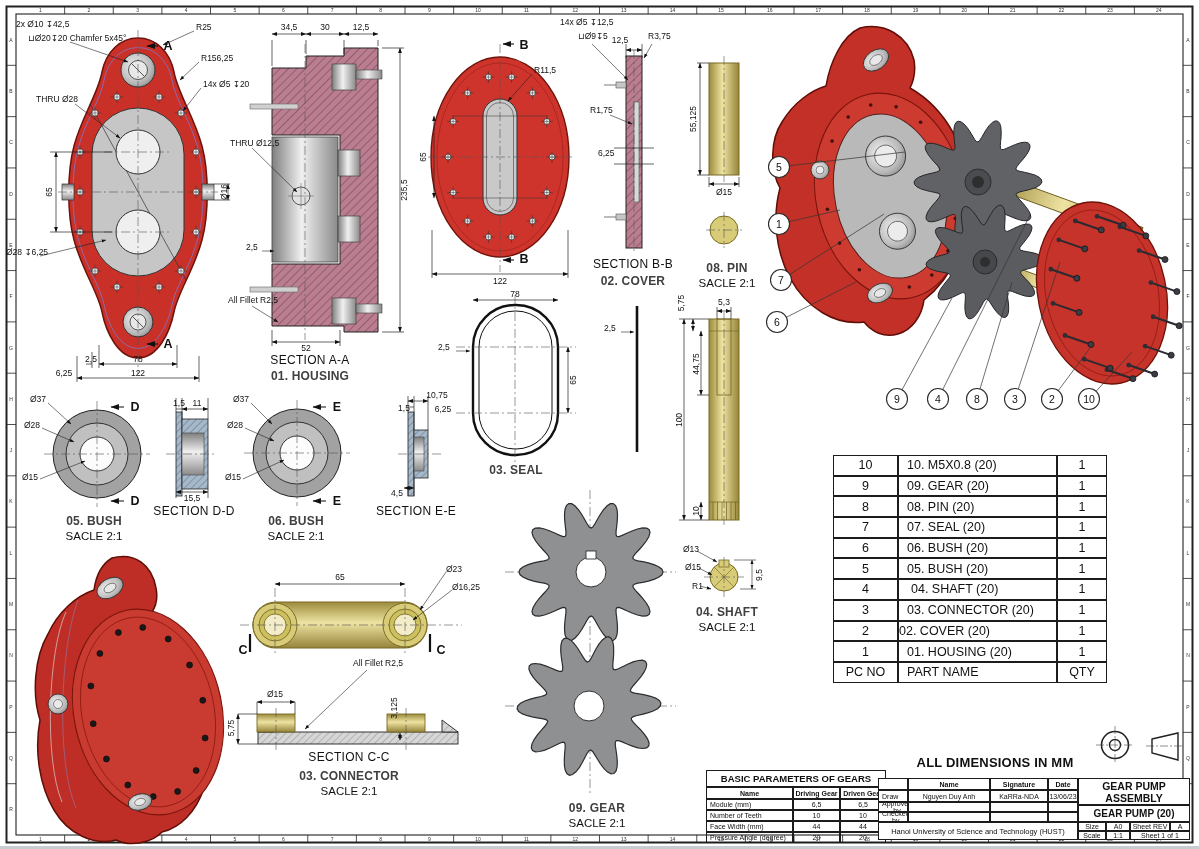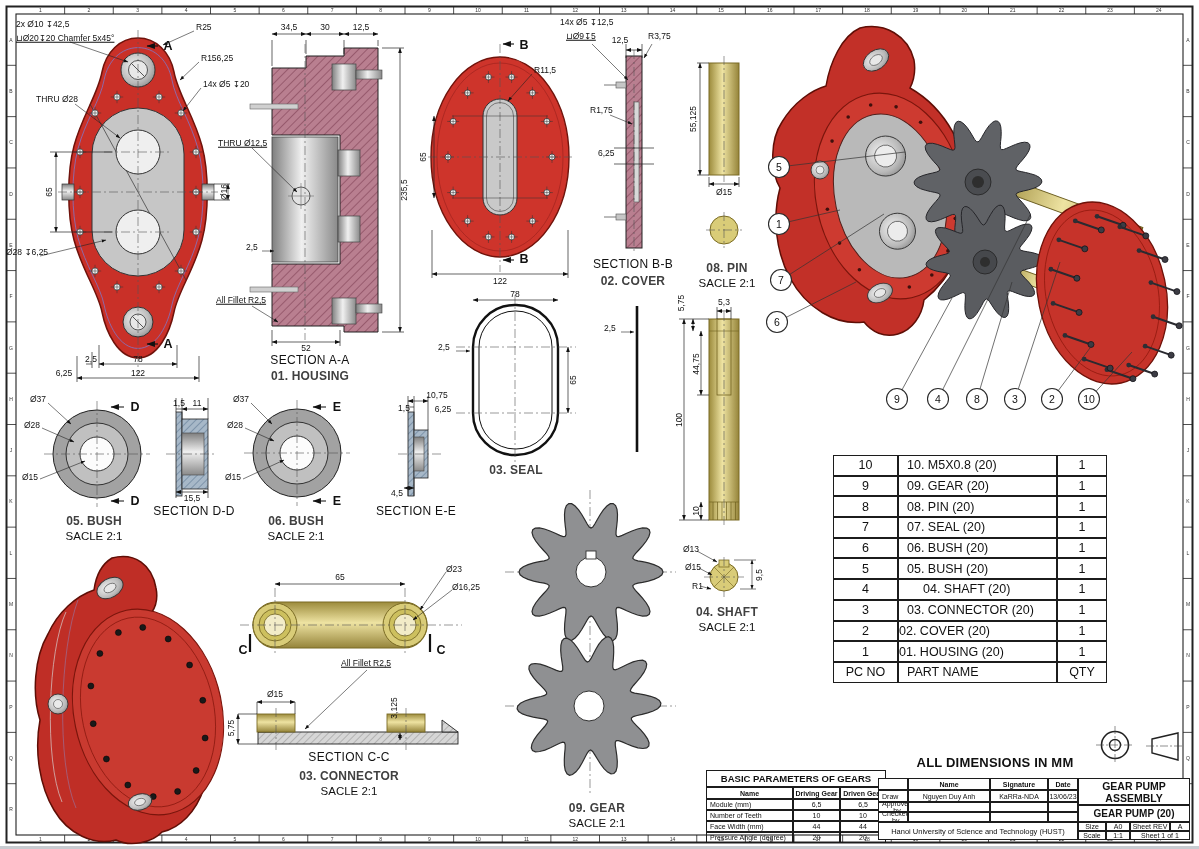--- a/index.html
+++ b/index.html
@@ -2,21 +2,21 @@
 <html><head>
 <meta charset="utf-8">
 <style>
   html,body{margin:0;padding:0;background:#ffffff;}
   #sheet{position:relative;width:1199px;height:849px;background:#ffffff;overflow:hidden;
          font-family:"Liberation Sans","DejaVu Sans",sans-serif;color:#111;}
   svg{position:absolute;left:0;top:0;}
   .lab{position:absolute;white-space:nowrap;font-size:8.5px;color:#111;transform:translate(0,-50%);line-height:1;}
   .c{transform:translate(-50%,-50%);}
   .v{transform:translate(-50%,-50%) rotate(-90deg);}
-  .u{text-decoration:underline;}
+  .u{padding-left:12px;}
   .mk{font-size:12.5px;font-weight:600;}
   .st{font-size:12px;letter-spacing:.3px;}
   .rt{font-size:12px;font-weight:700;color:#404040;letter-spacing:.2px;}
   .sc{font-size:11.5px;}
   .note{font-size:13px;font-weight:700;letter-spacing:.2px;}
   .abs{position:absolute;}
   
   .pt-row{display:flex;}
   .cell{box-sizing:border-box;border:0.7px solid #1c1c1c;display:flex;align-items:center;overflow:hidden;}
   .cen{justify-content:center;}
@@ -984,36 +984,36 @@
         <div class="cell" style="padding-left: 8px; width: 159px; height: 20.7px;">06. BUSH (20)</div>
         <div class="cell cen" style="width: 50px; height: 20.7px;">1</div>
       </div>
       <div class="pt-row">
         <div class="cell cen" style="width: 65px; height: 20.7px;">5</div>
         <div class="cell" style="padding-left: 8px; width: 159px; height: 20.7px;">05. BUSH (20)</div>
         <div class="cell cen" style="width: 50px; height: 20.7px;">1</div>
       </div>
       <div class="pt-row">
         <div class="cell cen" style="width: 65px; height: 20.7px;">4</div>
-        <div class="cell" style="padding-left: 24px; width: 159px; height: 20.7px;">04. SHAFT (20)</div>
+        <div class="cell" style="padding-left: 12px; width: 159px; height: 20.7px;">04. SHAFT (20)</div>
         <div class="cell cen" style="width: 50px; height: 20.7px;">1</div>
       </div>
       <div class="pt-row">
         <div class="cell cen" style="width: 65px; height: 20.7px;">3</div>
         <div class="cell" style="padding-left: 8px; width: 159px; height: 20.7px;">03. CONNECTOR (20)</div>
         <div class="cell cen" style="width: 50px; height: 20.7px;">1</div>
       </div>
       <div class="pt-row">
         <div class="cell cen" style="width: 65px; height: 20.7px;">2</div>
         <div class="cell" style="padding-left: 0; width: 159px; height: 20.7px;">02. COVER (20)</div>
         <div class="cell cen" style="width: 50px; height: 20.7px;">1</div>
       </div>
       <div class="pt-row">
         <div class="cell cen" style="width: 65px; height: 20.7px;">1</div>
-        <div class="cell" style="width: 159px; height: 20.7px;">01. HOUSING (20)</div>
+        <div class="cell" style="padding-left: 8px; width: 159px; height: 20.7px;">01. HOUSING (20)</div>
         <div class="cell cen" style="width: 50px; height: 20.7px;">1</div>
       </div>
       <div class="pt-row">
         <div class="cell cen" style="width: 65px; height: 20.7px;">PC NO</div>
         <div class="cell" style="padding-left: 8px; width: 159px; height: 20.7px;">PART NAME</div>
         <div class="cell cen" style="width: 50px; height: 20.7px;">QTY</div>
       </div>
     </div>
 <div id="params-table" class="abs" style="left:698px;top:770px;width:180px;padding-left:8px;">
       <div class="cell cen" style="width: 180px; height: 17px; font-weight: 700; font-size: 9.5px;">BASIC PARAMETERS OF GEARS</div>

